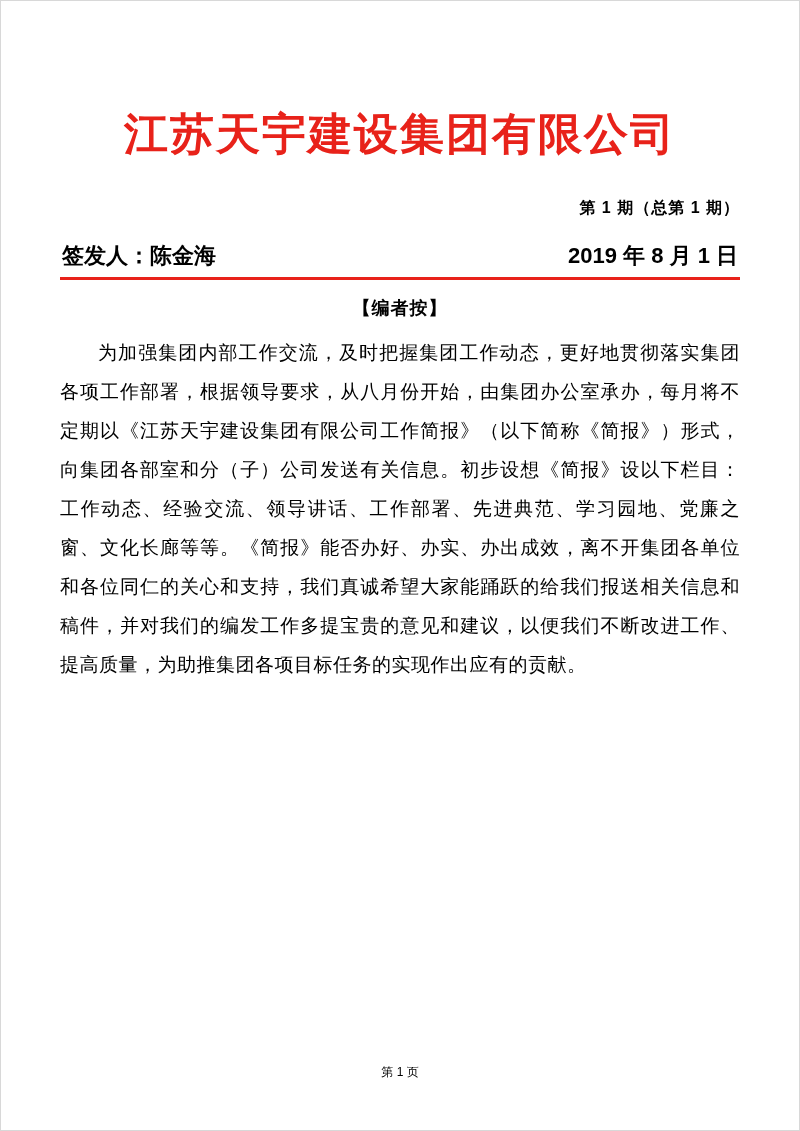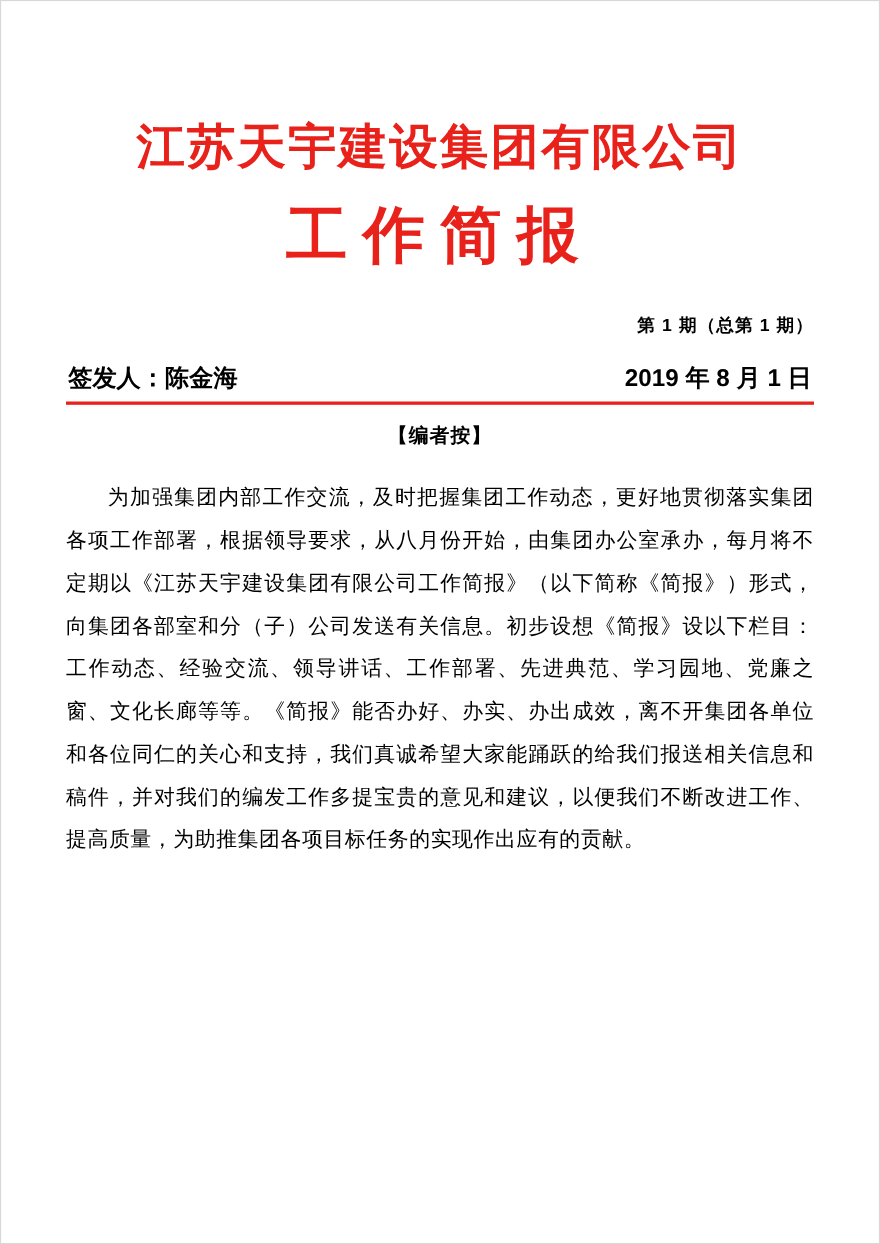--- a/index.html
+++ b/index.html
@@ -70,21 +70,21 @@
   }
   .editor-note {
     margin-top: 16px;
     font-family: "Liberation Sans", sans-serif;
     font-weight: bold;
     font-size: 18px;
     letter-spacing: 1px;
     text-align: center;
   }
   .body-text {
-    margin-top: 26px;
+    margin-top: 14px;
     font-family: "Liberation Serif", "DejaVu Serif", serif;
     font-size: 19px;
     line-height: 2.05;
     text-align: justify;
     text-justify: inter-ideograph;
     text-indent: 2em;
     letter-spacing: 0.5px;
   }
   .footer {
     position: absolute;
@@ -104,28 +104,28 @@
   }
 </style>
 </head>
 <body>
 
 <div class="page">
   <div class="page-border"></div>
 
   <div class="masthead">
     <div class="company-name">江苏天宇建设集团有限公司</div>
-    <div class="doc-title">工作简报</div>
   </div>
 
   <div class="issue-line">第 1 期（总第 1 期）</div>
 
   <div class="signer-row">
     <span>签发人：陈金海</span>
     <span>2019 年 8 月 1 日</span>
   </div>
   <div class="red-rule"></div>
 
   <div class="editor-note">【编者按】</div>
 
   <div class="body-text">为加强集团内部工作交流，及时把握集团工作动态，更好地贯彻落实集团各项工作部署，根据领导要求，从八月份开始，由集团办公室承办，每月将不定期以《江苏天宇建设集团有限公司工作简报》（以下简称《简报》）形式，向集团各部室和分（子）公司发送有关信息。初步设想《简报》设以下栏目：工作动态、经验交流、领导讲话、工作部署、先进典范、学习园地、党廉之窗、文化长廊等等。《简报》能否办好、办实、办出成效，离不开集团各单位和各位同仁的关心和支持，我们真诚希望大家能踊跃的给我们报送相关信息和稿件，并对我们的编发工作多提宝贵的意见和建议，以便我们不断改进工作、提高质量，为助推集团各项目标任务的实现作出应有的贡献。</div>
 
+  <div class="footer">第 1 页</div>
 </div>
 
 </body></html>

